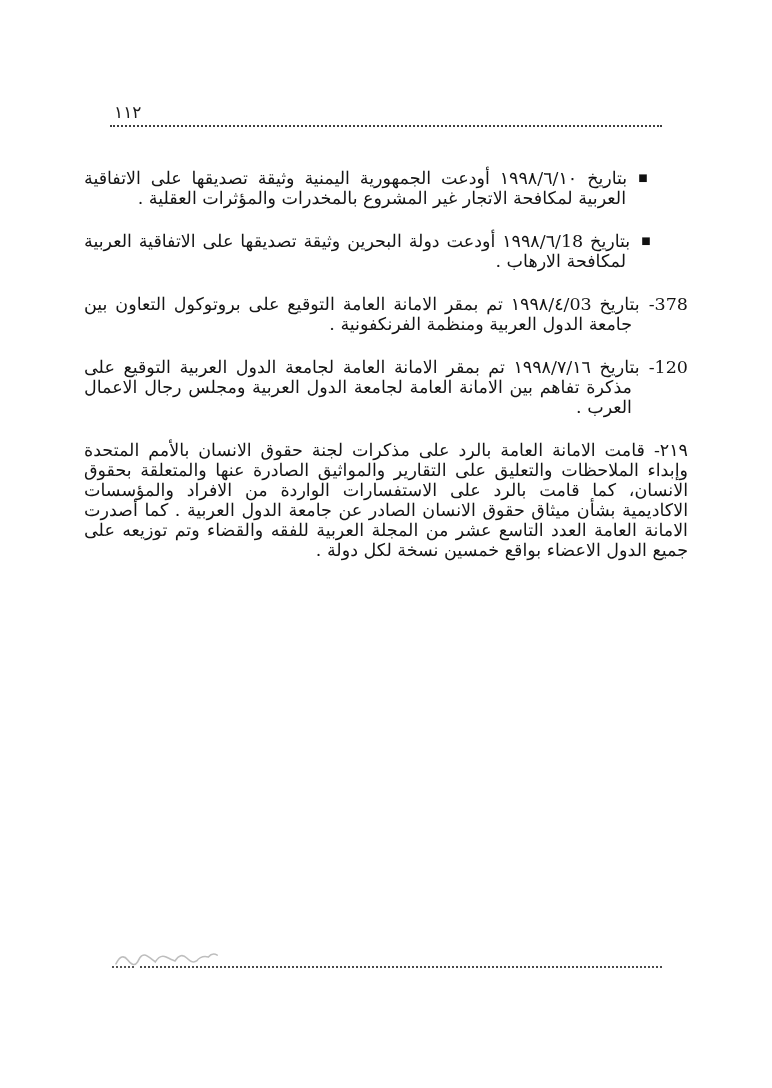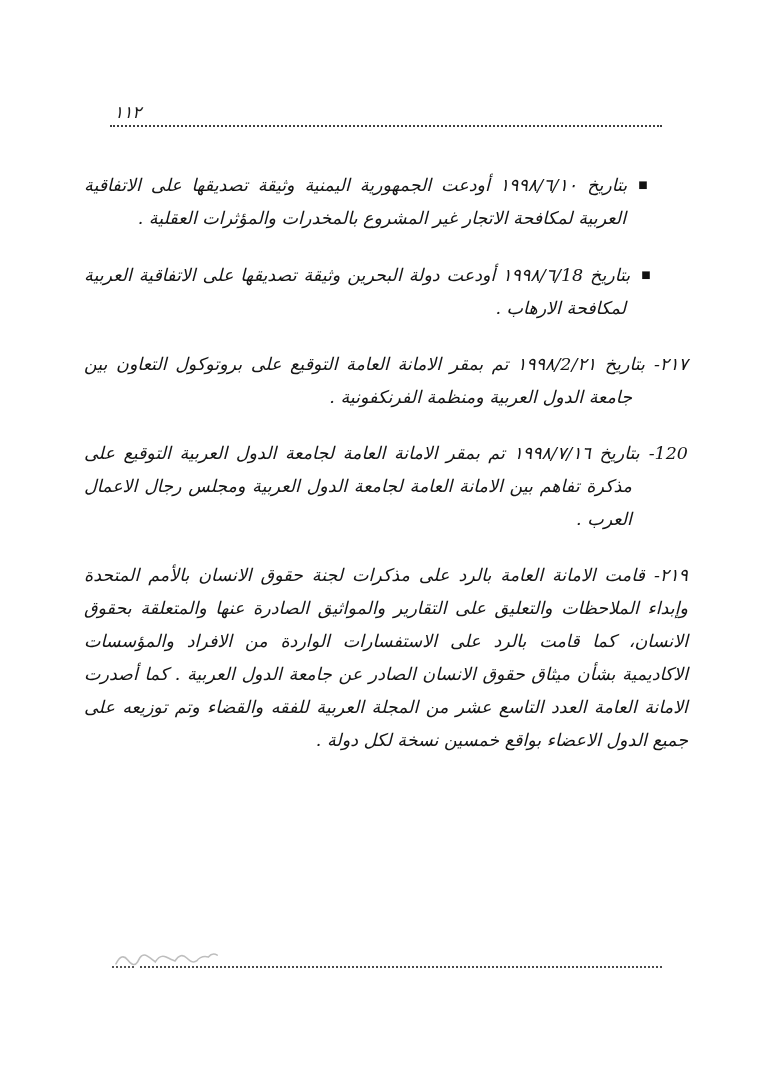--- a/index.html
+++ b/index.html
@@ -8,21 +8,20 @@
     background: #ffffff;
   }
   .page {
     position: relative;
     width: 772px;
     height: 1088px;
     background: #ffffff;
     overflow: hidden;
     font-family: "DejaVu Serif", "Liberation Serif", serif;
     color: #151515;
-    font-style: italic;
   }
 
   
   .header {
     position: absolute;
     top: 102px;
     left: 110px;
     width: 554px;
     direction: ltr;
   }
@@ -42,21 +41,21 @@
 
   
   .content {
     position: absolute;
     top: 168px;
     right: 84px;
     left: 84px;
     direction: rtl;
     text-align: justify;
     font-size: 17.5px;
-    line-height: 33px;
+    line-height: 20px;
     color: #141414;
   }
   .para { margin: 0 0 23px 0; }
 
   
   .bullet-para {
     margin-right: 36px;
     padding-right: 26px;
     text-indent: -26px;
   }
@@ -119,21 +118,21 @@
     <p class="para bullet-para">
       <span class="bullet">■</span><span>بتاريخ ١٩٩٨/٦/١٠ أودعت الجمهورية اليمنية وثيقة تصديقها على الاتفاقية العربية لمكافحة الاتجار غير المشروع بالمخدرات والمؤثرات العقلية .</span>
     </p>
 
     <p class="para bullet-para">
       <span class="bullet">■</span><span>بتاريخ ١٩٩٨/٦/18 أودعت دولة البحرين وثيقة تصديقها على الاتفاقية العربية لمكافحة الارهاب .</span>
     </p>
 
 
     <p class="para num-para">
-      <span class="num">٢١٧-</span><span>بتاريخ ١٩٩٨/2/٢١ تم بمقر الامانة العامة التوقيع على بروتوكول التعاون بين جامعة الدول العربية ومنظمة الفرنكفونية .</span>
+      <span class="num">378-</span><span>بتاريخ ١٩٩٨/٤/03 تم بمقر الامانة العامة التوقيع على بروتوكول التعاون بين جامعة الدول العربية ومنظمة الفرنكفونية .</span>
     </p>
 
     <p class="para num-para">
       <span class="num">120-</span><span>بتاريخ ١٩٩٨/٧/١٦ تم بمقر الامانة العامة لجامعة الدول العربية التوقيع على مذكرة تفاهم بين الامانة العامة لجامعة الدول العربية ومجلس رجال الاعمال العرب .</span>
     </p>
 
     <p class="para num-para flush">
       <span class="num">٢١٩-</span><span>قامت الامانة العامة بالرد على مذكرات لجنة حقوق الانسان بالأمم المتحدة وإبداء الملاحظات والتعليق على التقارير والمواثيق الصادرة عنها والمتعلقة بحقوق الانسان، كما قامت بالرد على الاستفسارات الواردة من الافراد والمؤسسات الاكاديمية بشأن ميثاق حقوق الانسان الصادر عن جامعة الدول العربية . كما أصدرت الامانة العامة العدد التاسع عشر من المجلة العربية للفقه والقضاء وتم توزيعه على جميع الدول الاعضاء بواقع خمسين نسخة لكل دولة .</span>
     </p>
 

